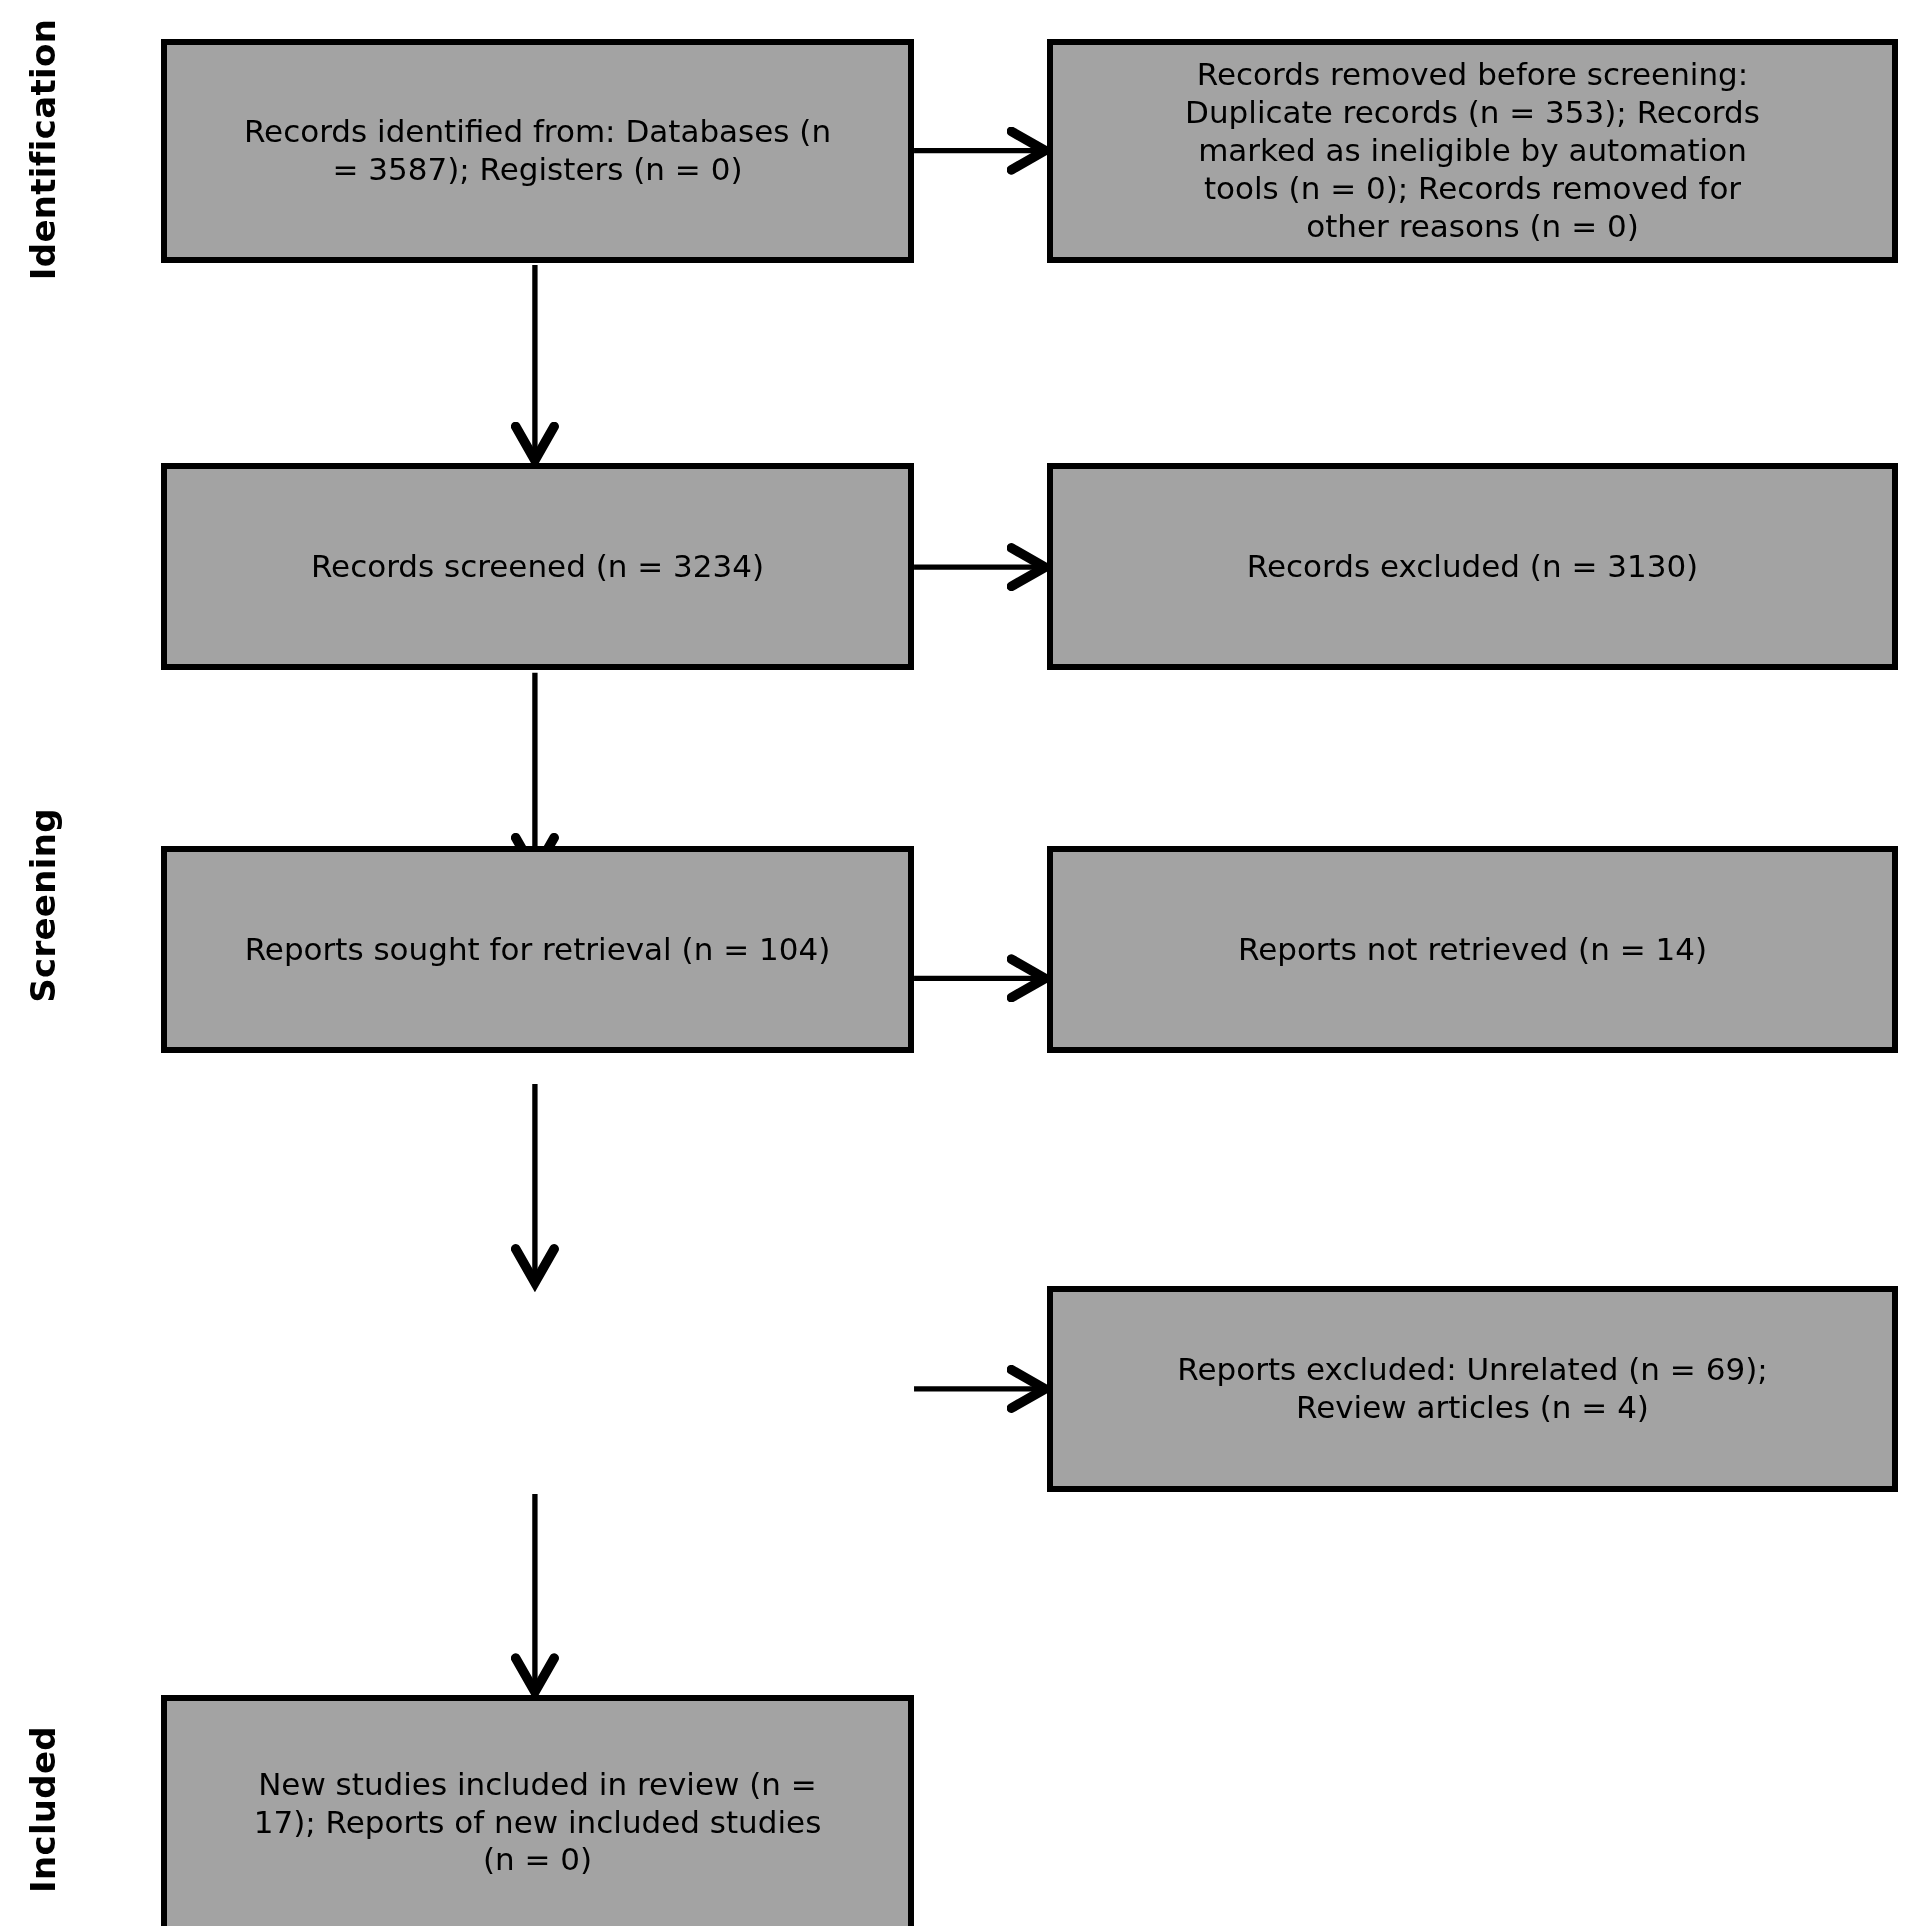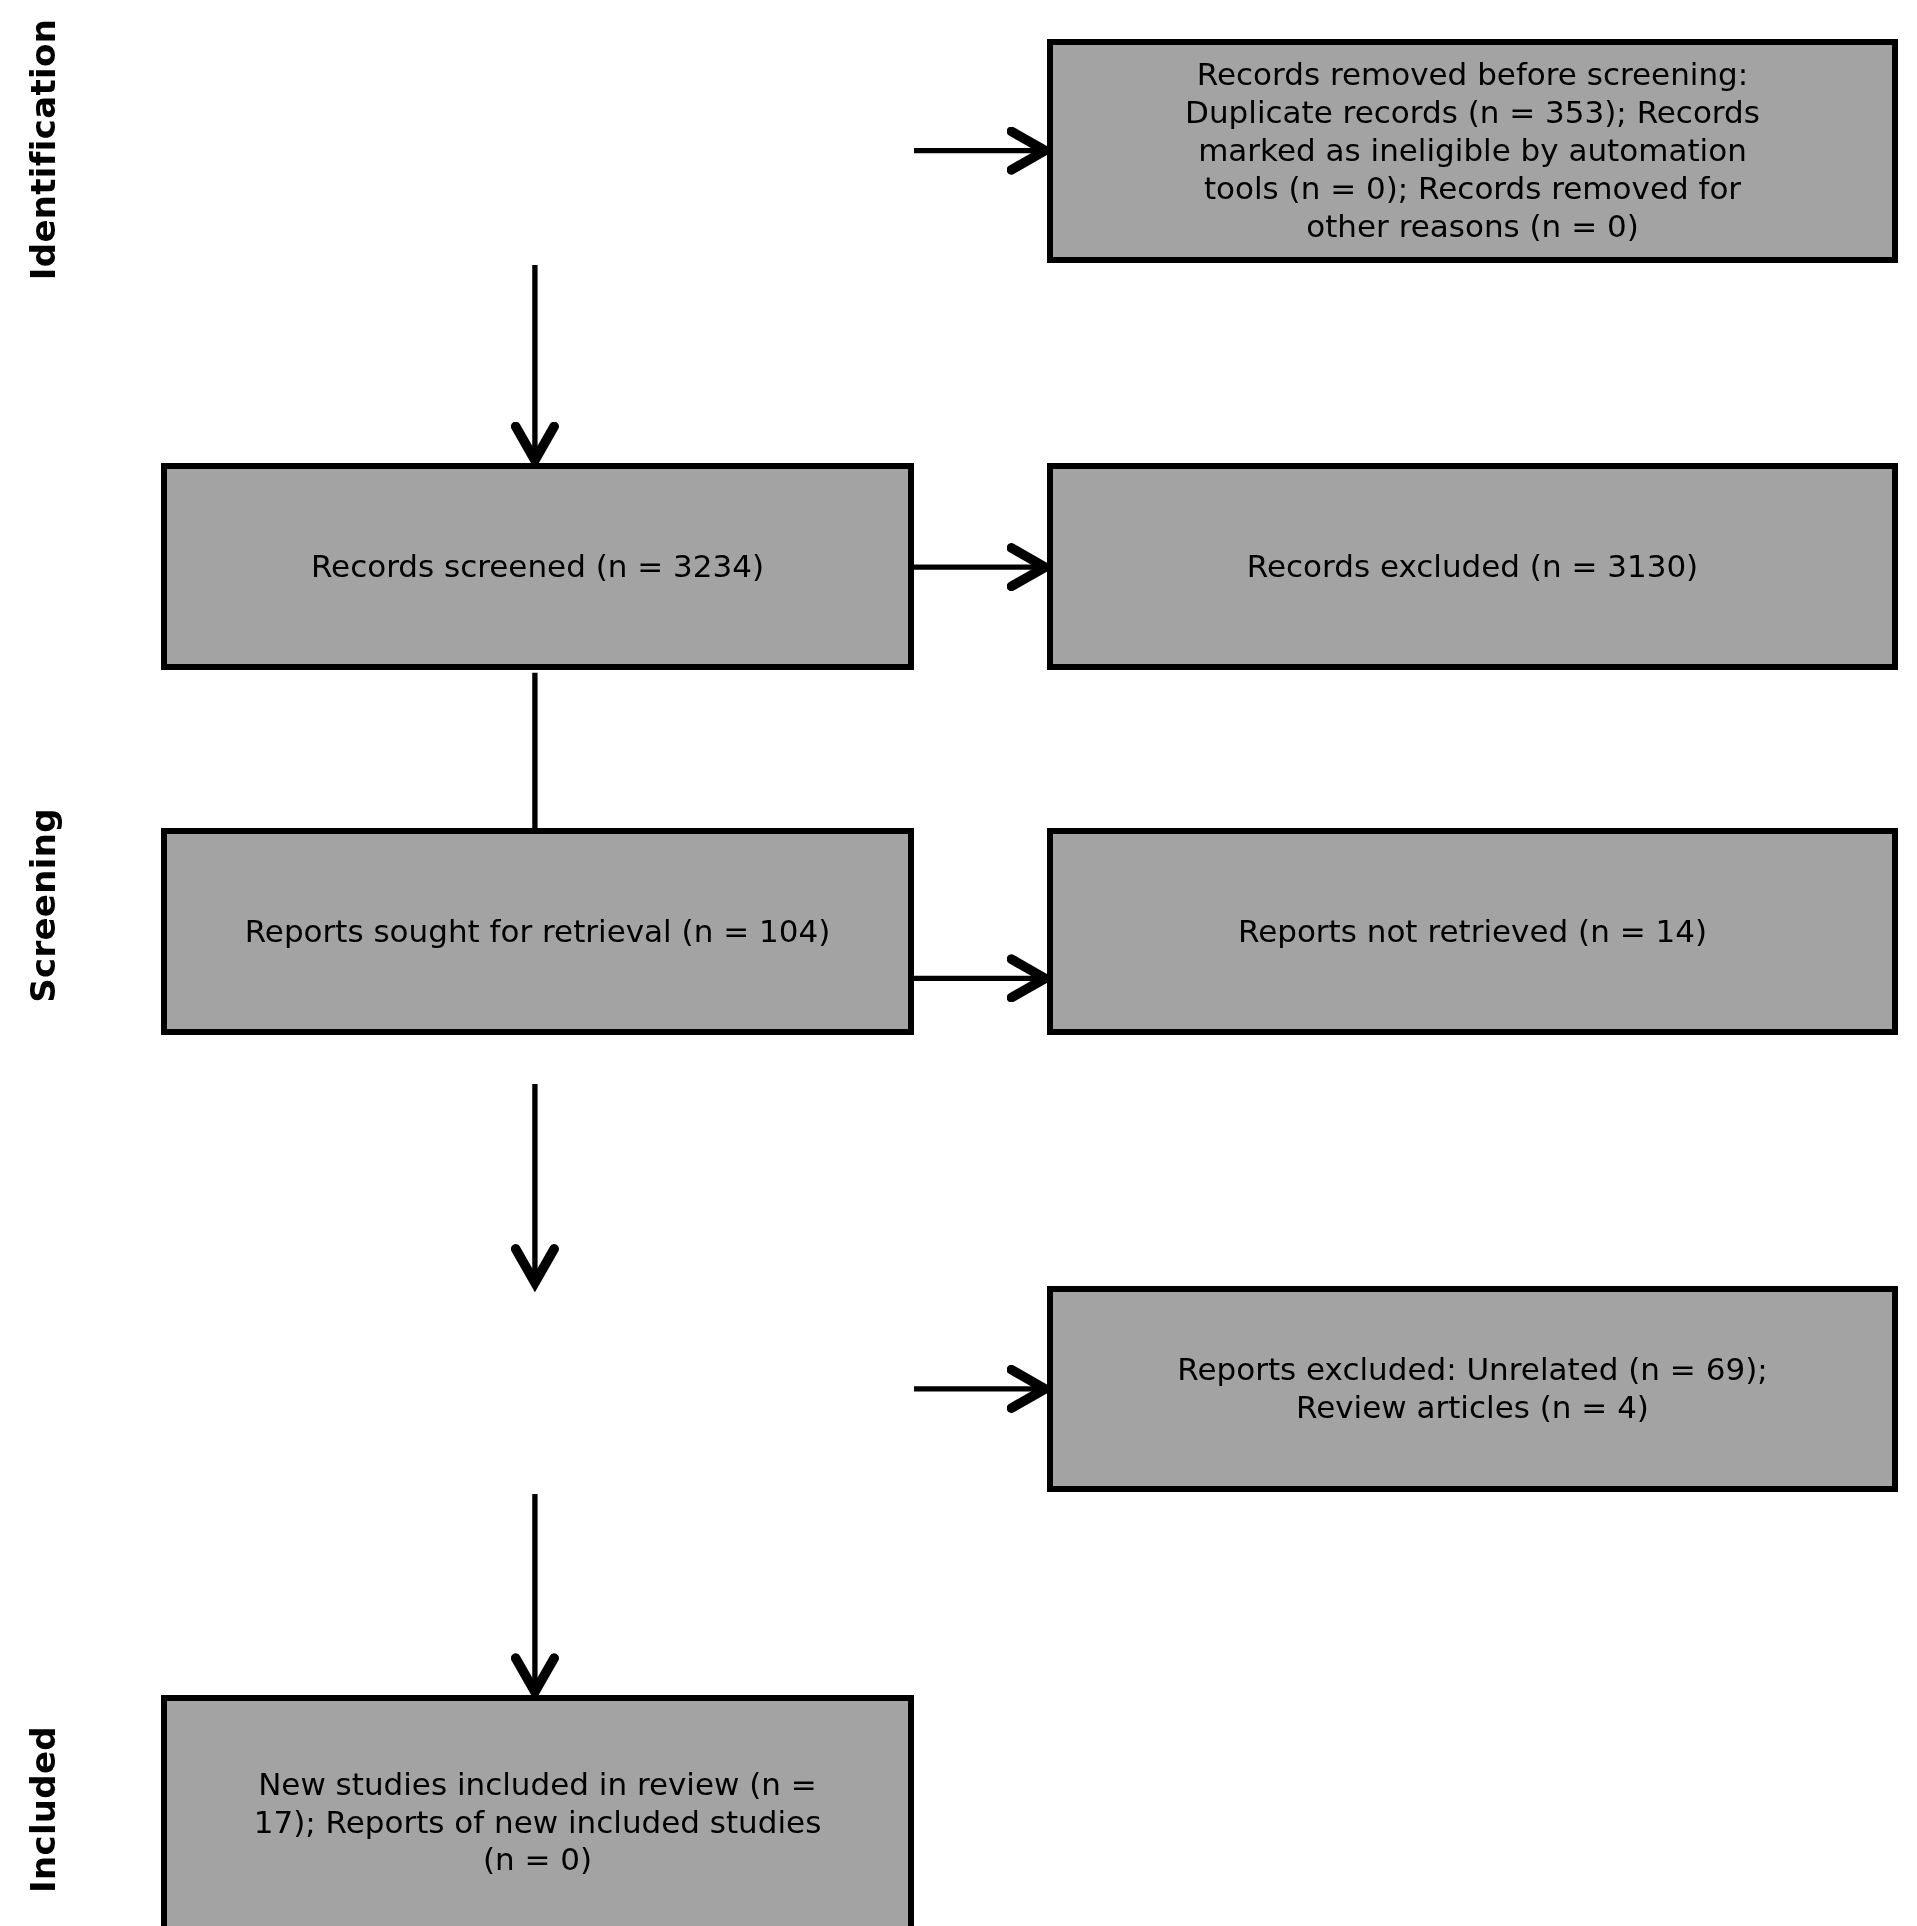--- a/index.html
+++ b/index.html
@@ -50,21 +50,21 @@
     line-height: 1.22;
     padding: 6.7px 13.4px;
   }
   .box-text { white-space: pre-line; }
 
   .col-left  { left: 161px;  width: 753px; }
   .col-right { left: 1047px; width: 851px; }
 
   .row-1 { top: 39px;   height: 224px; }
   .row-2 { top: 463px;  height: 207px; }
-  .row-3 { top: 828px; height: 207px; }
+  .row-3 { top: 846px; height: 207px; }
   .row-4 { top: 1286px; height: 206px; }
   .row-5 { top: 1695px; height: 255px; }
 
   
   .arrows {
     position: absolute;
     left: 0; top: 0;
     width: 1917px;
     height: 1926px;
     pointer-events: none;
@@ -99,20 +99,24 @@
     <line class="arrow-line" x1="1367" y1="225" x2="1563" y2="225" marker-end="url(#arrowhead)"></line>
     <line class="arrow-line" x1="1367" y1="848" x2="1563" y2="848" marker-end="url(#arrowhead)"></line>
     <line class="arrow-line" x1="1367" y1="1463" x2="1563" y2="1463" marker-end="url(#arrowhead)"></line>
     <line class="arrow-line" x1="1367" y1="2077" x2="1563" y2="2077" marker-end="url(#arrowhead)"></line>
     <line class="arrow-line" x1="800" y1="396" x2="800" y2="688" marker-end="url(#arrowhead)"></line>
     <line class="arrow-line" x1="800" y1="1006" x2="800" y2="1303" marker-end="url(#arrowhead)"></line>
     <line class="arrow-line" x1="800" y1="1621" x2="800" y2="1918" marker-end="url(#arrowhead)"></line>
     <line class="arrow-line" x1="800" y1="2234" x2="800" y2="2530" marker-end="url(#arrowhead)"></line>
   </svg>
 
+  <div class="box col-left row-1">
+    <span class="box-text">Records identified from: Databases (n
+= 3587); Registers (n = 0)</span>
+  </div>
   <div class="box col-right row-1">
     <span class="box-text">Records removed before screening:
 Duplicate records (n = 353); Records
 marked as ineligible by automation
 tools (n = 0); Records removed for
 other reasons (n = 0)</span>
   </div>
 
   <div class="box col-left row-2">
     <span class="box-text">Records screened (n = 3234)</span>

